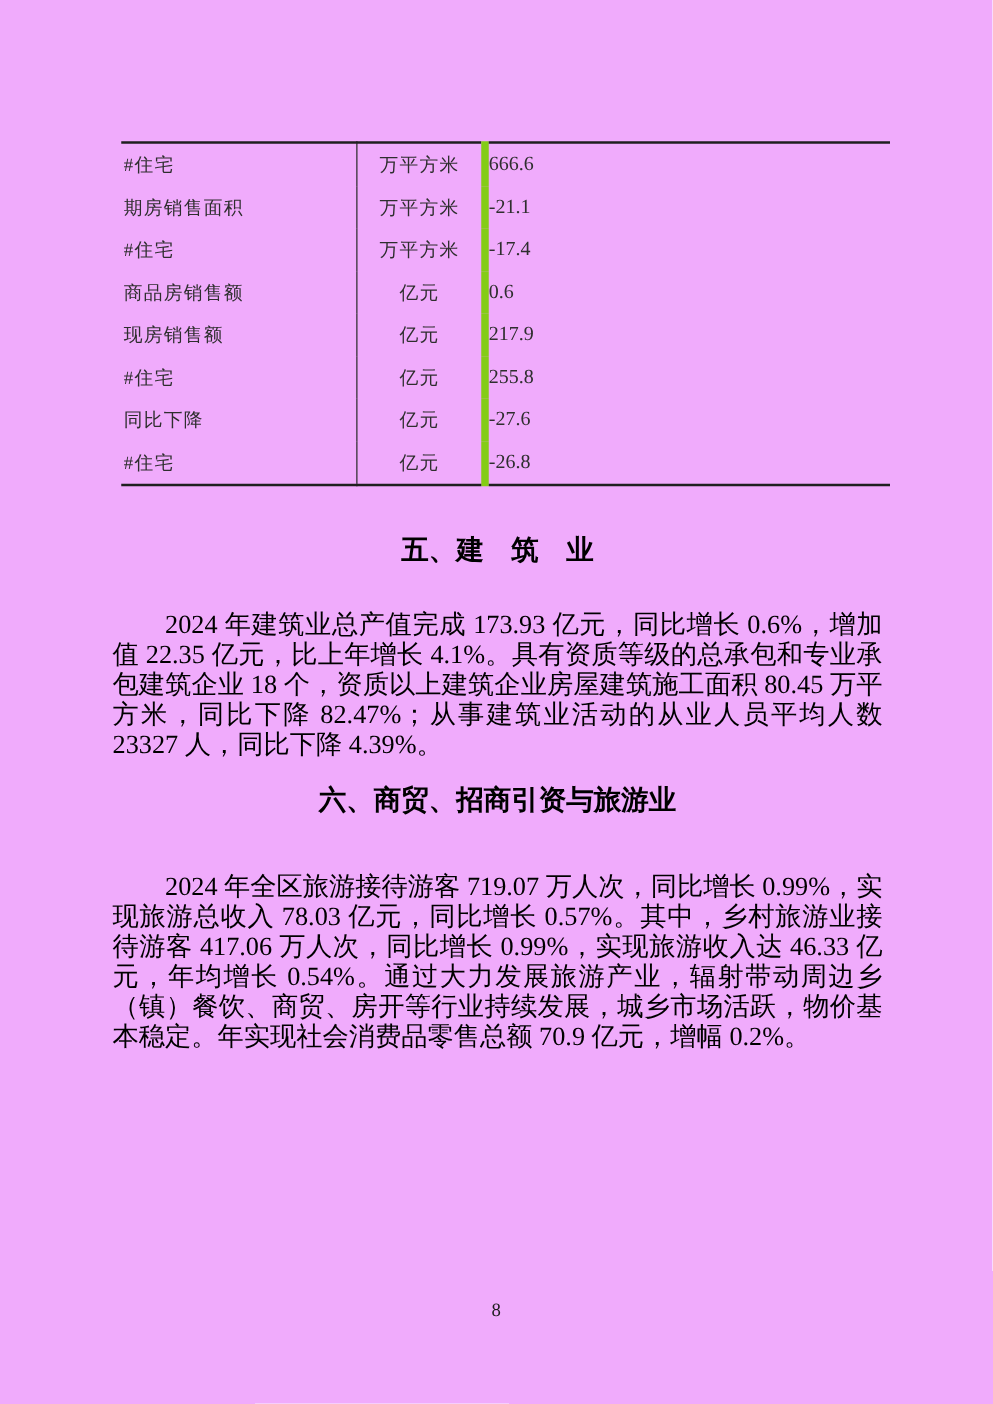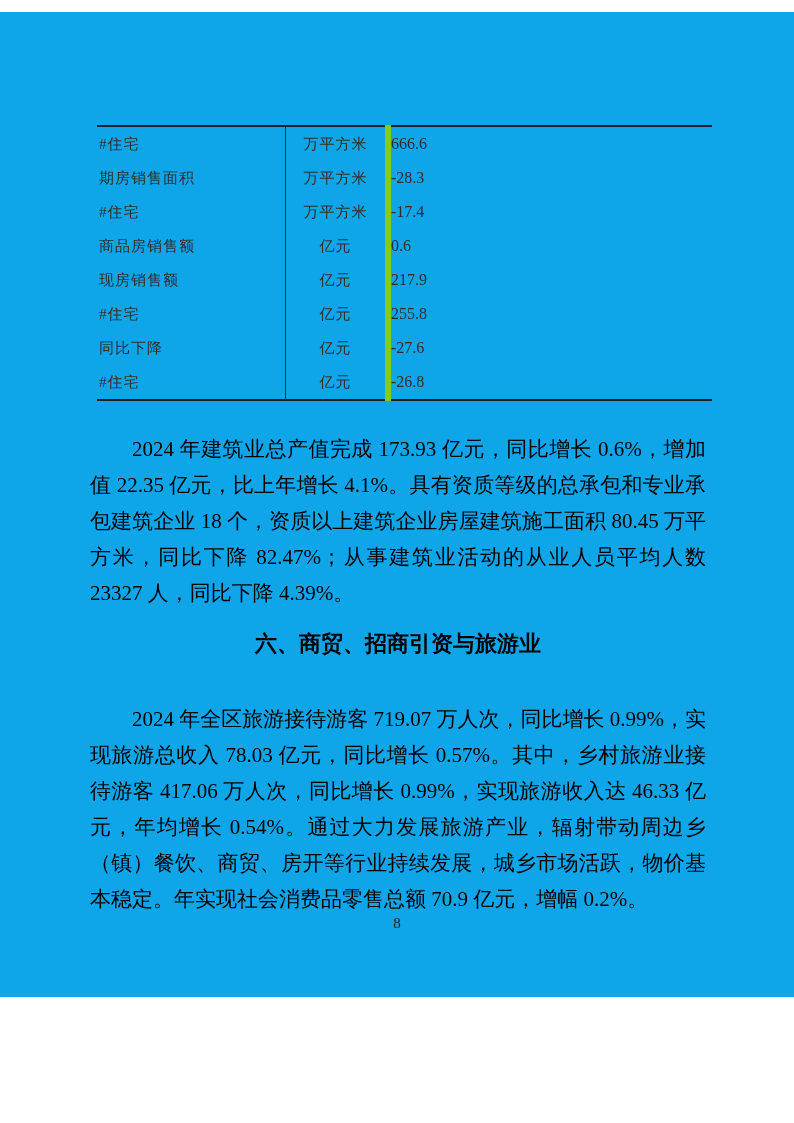--- a/index.html
+++ b/index.html
@@ -3,23 +3,23 @@
 <meta charset="utf-8">
 <style>
   html, body {
     margin: 0;
     padding: 0;
     background: #ffffff;
   }
   .page {
     position: relative;
     width: 794px;
-    height: 985px;
-    margin: 12px auto;
-    background: #0ea5e9;
+    height: 1123px;
+    margin: 0 auto;
+    background: #f0abfc;
     overflow: hidden;
     font-family: "Liberation Serif", "DejaVu Serif", serif;
     color: #000000;
   }
   .content {
     margin-left: 90px;
     width: 616px;
   }
   
   .stat-table {
@@ -64,21 +64,21 @@
     line-height: 34px;
     text-align: center;
     color: #000000;
     margin: 0;
   }
   .heading-construction { margin-top: 34px; }
   .heading-commerce     { margin-top: 16px; }
   
   .body-para {
     font-size: 21px;
-    line-height: 36px;
+    line-height: 24px;
     text-align: justify;
     text-justify: inter-ideograph;
     text-indent: 2em;
     color: #000000;
     margin: 0;
   }
   .para-construction { margin-top: 30px; }
   .para-commerce     { margin-top: 40px; }
   
   .page-number {
@@ -101,21 +101,21 @@
     <table class="stat-table">
       <tbody>
           <tr>
             <td class="td-indicator">#住宅</td>
             <td class="td-unit">万平方米</td>
             <td class="td-value">666.6</td>
           </tr>
           <tr>
             <td class="td-indicator">期房销售面积</td>
             <td class="td-unit">万平方米</td>
-            <td class="td-value">-28.3</td>
+            <td class="td-value">-21.1</td>
           </tr>
           <tr>
             <td class="td-indicator">#住宅</td>
             <td class="td-unit">万平方米</td>
             <td class="td-value">-17.4</td>
           </tr>
           <tr>
             <td class="td-indicator">商品房销售额</td>
             <td class="td-unit">亿元</td>
             <td class="td-value">0.6</td>
@@ -136,20 +136,21 @@
             <td class="td-value">-27.6</td>
           </tr>
           <tr>
             <td class="td-indicator">#住宅</td>
             <td class="td-unit">亿元</td>
             <td class="td-value">-26.8</td>
           </tr>
         </tbody>
     </table>
 
+    <h2 class="section-heading heading-construction">五、建　筑　业</h2>
 
     <p class="body-para para-construction">2024 年建筑业总产值完成 173.93 亿元，同比增长 0.6%，增加值 22.35 亿元，比上年增长 4.1%。具有资质等级的总承包和专业承包建筑企业 18 个，资质以上建筑企业房屋建筑施工面积 80.45 万平方米，同比下降 82.47%；从事建筑业活动的从业人员平均人数 23327 人，同比下降 4.39%。</p>
 
     <h2 class="section-heading heading-commerce">六、商贸、招商引资与旅游业</h2>
 
     <p class="body-para para-commerce">2024 年全区旅游接待游客 719.07 万人次，同比增长 0.99%，实现旅游总收入 78.03 亿元，同比增长 0.57%。其中，乡村旅游业接待游客 417.06 万人次，同比增长 0.99%，实现旅游收入达 46.33 亿元，年均增长 0.54%。通过大力发展旅游产业，辐射带动周边乡（镇）餐饮、商贸、房开等行业持续发展，城乡市场活跃，物价基本稳定。年实现社会消费品零售总额 70.9 亿元，增幅 0.2%。</p>
 
   </div>
 
   <div class="page-number">8</div>

